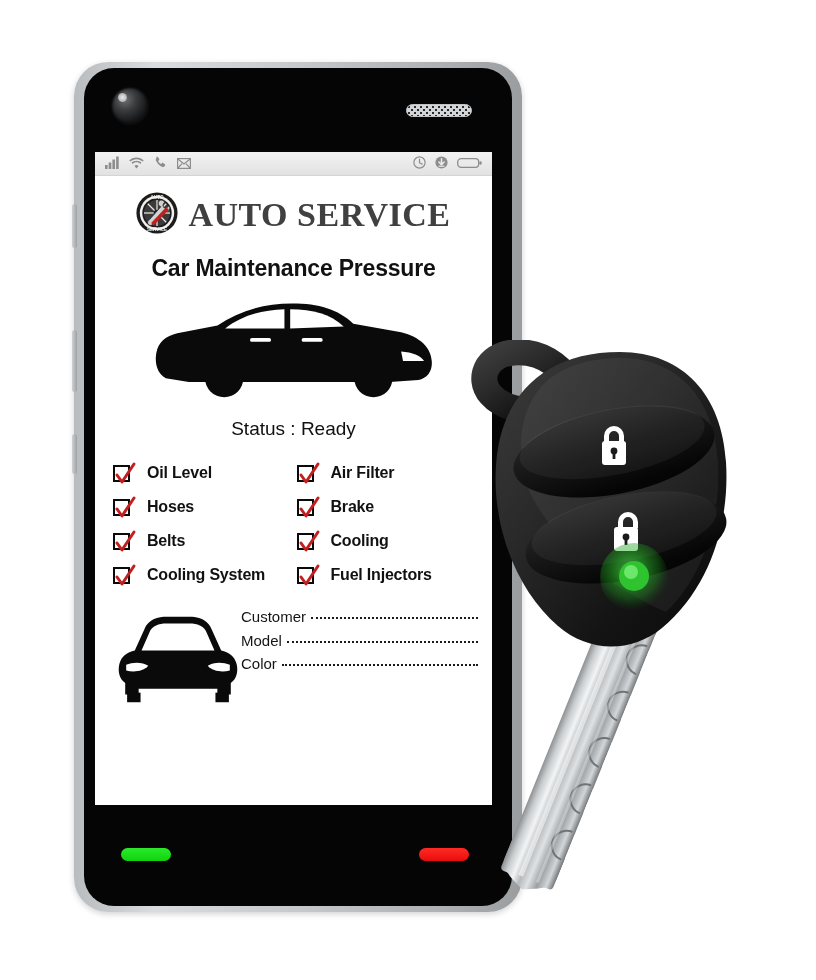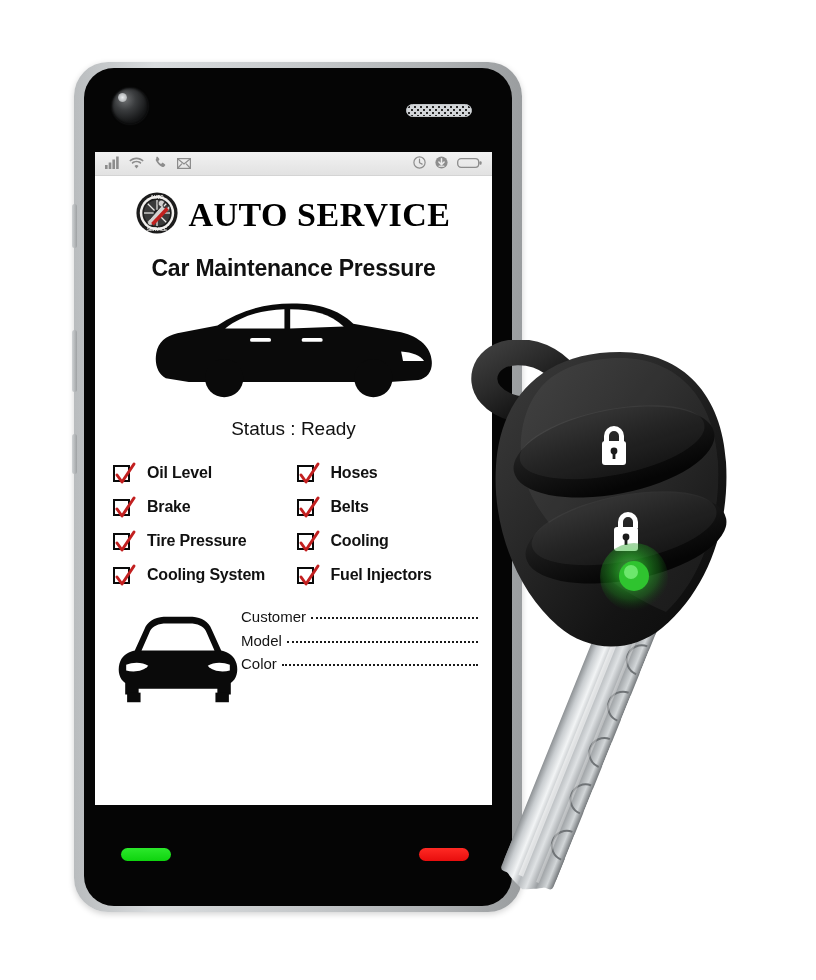--- a/index.html
+++ b/index.html
@@ -72,21 +72,21 @@
   .sb-left { display:flex; align-items:center; gap:10px; }
   .sb-right { display:flex; align-items:center; gap:9px; margin-left:auto; }
   .sb-ico { display:block; }
 
   .content { padding: 10px 14px 0 14px; }
 
   .brand-row { display:flex; align-items:center; justify-content:center; gap:10px; margin-top:6px; }
   .brand-title {
     font-family: "Liberation Serif", serif;
     font-weight: 700; font-size: 34px; letter-spacing: .5px;
-    color:#000000; line-height:1;
+    color:#404040; line-height:1;
   }
   .checklist-title {
     text-align:center; font-weight:700; font-size:23px; color:#111;
     margin-top: 17px; letter-spacing:-0.2px;
   }
   .car-side { display:flex; justify-content:center; margin-top: 12px; }
   .status-line { text-align:center; font-weight:400; font-size:19px; color:#111; margin-top: 14px; }
 
   .check-grid {
     display:grid; grid-template-columns: 1fr 1fr;
@@ -236,20 +236,28 @@
 
       <div class="check-grid">
         <div class="check-item">
           <span class="cbox">
             <svg width="24" height="26" viewBox="0 0 24 26">
               <path d="M4 14 L9 21 L21 3" fill="none" stroke="#c22020" stroke-width="3" stroke-linecap="round" stroke-linejoin="round"></path>
             </svg>
           </span>
           <span class="clabel">Oil Level</span>
         </div>
+        <div class="check-item">
+          <span class="cbox">
+            <svg width="24" height="26" viewBox="0 0 24 26">
+              <path d="M4 14 L9 21 L21 3" fill="none" stroke="#c22020" stroke-width="3" stroke-linecap="round" stroke-linejoin="round"></path>
+            </svg>
+          </span>
+          <span class="clabel">Air Filter</span>
+        </div>
 
         <div class="check-item">
           <span class="cbox">
             <svg width="24" height="26" viewBox="0 0 24 26">
               <path d="M4 14 L9 21 L21 3" fill="none" stroke="#c22020" stroke-width="3" stroke-linecap="round" stroke-linejoin="round"></path>
             </svg>
           </span>
           <span class="clabel">Hoses</span>
         </div>
         <div class="check-item">
@@ -263,28 +271,20 @@
 
         <div class="check-item">
           <span class="cbox">
             <svg width="24" height="26" viewBox="0 0 24 26">
               <path d="M4 14 L9 21 L21 3" fill="none" stroke="#c22020" stroke-width="3" stroke-linecap="round" stroke-linejoin="round"></path>
             </svg>
           </span>
           <span class="clabel">Belts</span>
         </div>
 
-        <div class="check-item">
-          <span class="cbox">
-            <svg width="24" height="26" viewBox="0 0 24 26">
-              <path d="M4 14 L9 21 L21 3" fill="none" stroke="#c22020" stroke-width="3" stroke-linecap="round" stroke-linejoin="round"></path>
-            </svg>
-          </span>
-          <span class="clabel">Tire Pressure</span>
-        </div>
         <div class="check-item">
           <span class="cbox">
             <svg width="24" height="26" viewBox="0 0 24 26">
               <path d="M4 14 L9 21 L21 3" fill="none" stroke="#c22020" stroke-width="3" stroke-linecap="round" stroke-linejoin="round"></path>
             </svg>
           </span>
           <span class="clabel">Cooling</span>
         </div>
 
         <div class="check-item">

